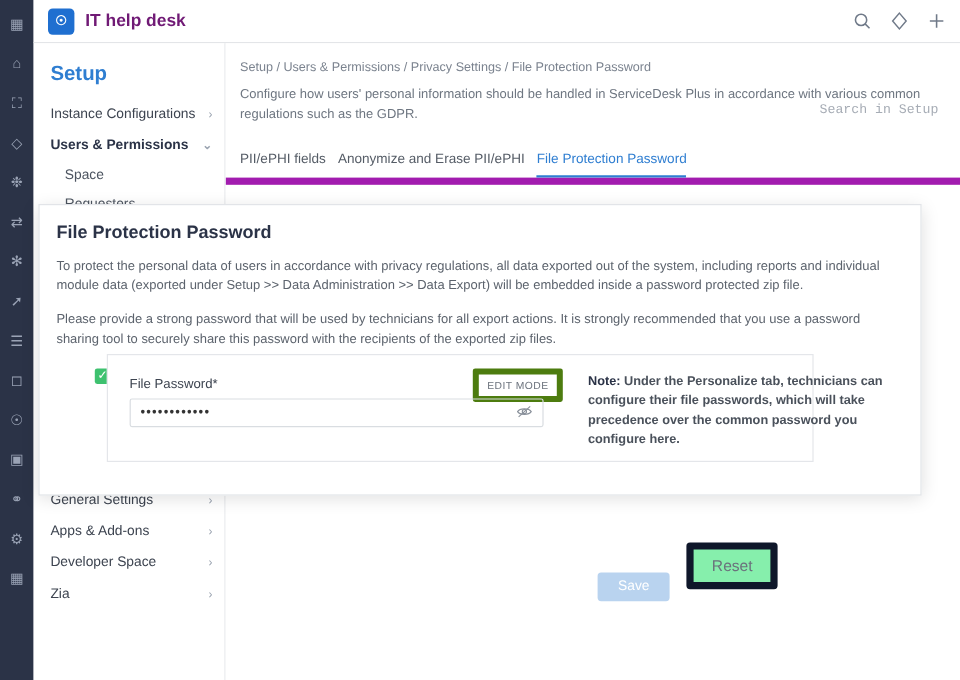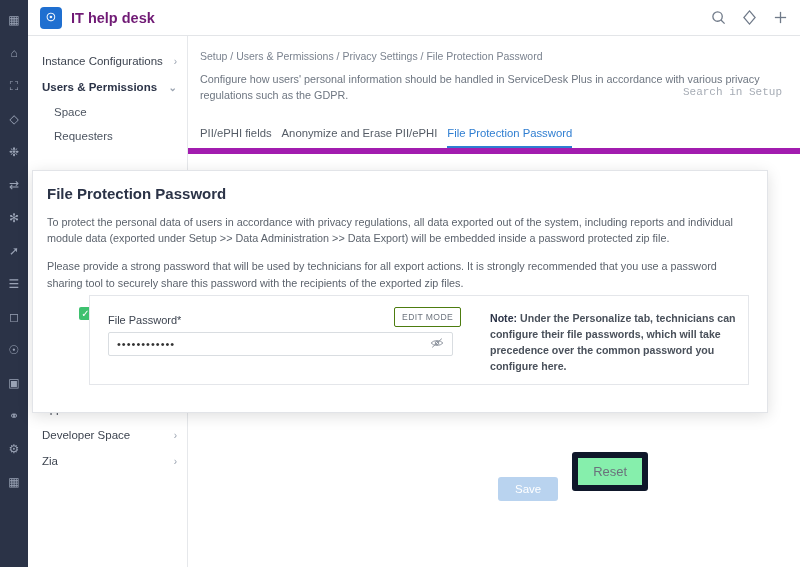--- a/index.html
+++ b/index.html
@@ -165,29 +165,29 @@
     background: #3ec16f; border-radius: 2px;
     color: #fff; font-size: 10px;
     display: flex; align-items: center; justify-content: center;
     margin-right: 7px;
   }
   .enable-label {
     font-size: 11.5px; font-weight: bold; color: #2b3347;
   }
   .pw-panel {
     position: absolute; left: 56px; top: 124px;
-    width: 660px; height: 90px;
+    width: 589px; height: 90px;
     border: 1px solid #e4e6ea;
     background: #fff;
   }
   .pw-left { position: absolute; left: 18px; top: 14px; width: 345px; }
   .pw-label { font-size: 11px; color: #3d4450; }
   .edit-mode {
     position: absolute; left: 304px; top: 11px;
-    border: 1px solid #4d7c0f;
+    border: 5px solid #4d7c0f;
     border-radius: 2px;
     font-size: 8.6px; color: #6d747e;
     padding: 4px 7px;
     letter-spacing: .4px;
   }
   .pw-input {
     position: absolute; left: 18px; top: 36px;
     width: 345px; height: 24px;
     border: 1px solid #d9dde1;
     border-radius: 2px;
@@ -247,20 +247,21 @@
       <span class="ti">
         <svg width="15" height="15" viewBox="0 0 16 16">
             <line x1="8" y1="2" x2="8" y2="14" stroke="#707a89" stroke-width="1.4"></line>
             <line x1="2" y1="8" x2="14" y2="8" stroke="#707a89" stroke-width="1.4"></line>
           </svg>
       </span>
     </div>
   </div>
 
   <div class="sidebar">
+    <div class="setup-title">Setup</div>
 
     <div class="side-item">
       <span>Instance Configurations</span>
       <span class="chev">›</span>
     </div>
     <div class="side-item active">
       <span>Users &amp; Permissions</span>
       <span class="chev">⌄</span>
     </div>
     <div class="side-sub">Space</div>
@@ -290,21 +291,21 @@
     </div>
     <div class="side-item">
       <span>Zia</span>
       <span class="chev">›</span>
     </div>
   </div>
 
   <div class="main">
     <div class="breadcrumb">Setup / Users &amp; Permissions / Privacy Settings / File Protection Password</div>
     <div class="search-setup">Search in Setup</div>
-    <div class="page-desc">Configure how users' personal information should be handled in ServiceDesk Plus in accordance with various privacy regulations such as the GDPR.</div>
+    <div class="page-desc">Configure how users' personal information should be handled in ServiceDesk Plus in accordance with various common regulations such as the GDPR.</div>
 
     <div class="tabs">
       <div class="tab">PII/ePHI fields</div>
       <div class="tab">Anonymize and Erase PII/ePHI</div>
       <div class="tab active">File Protection Password</div>
     </div>
 
     <div class="btn-row">
       <button class="btn-save">Save</button>
       <button class="btn-reset">Reset</button>

